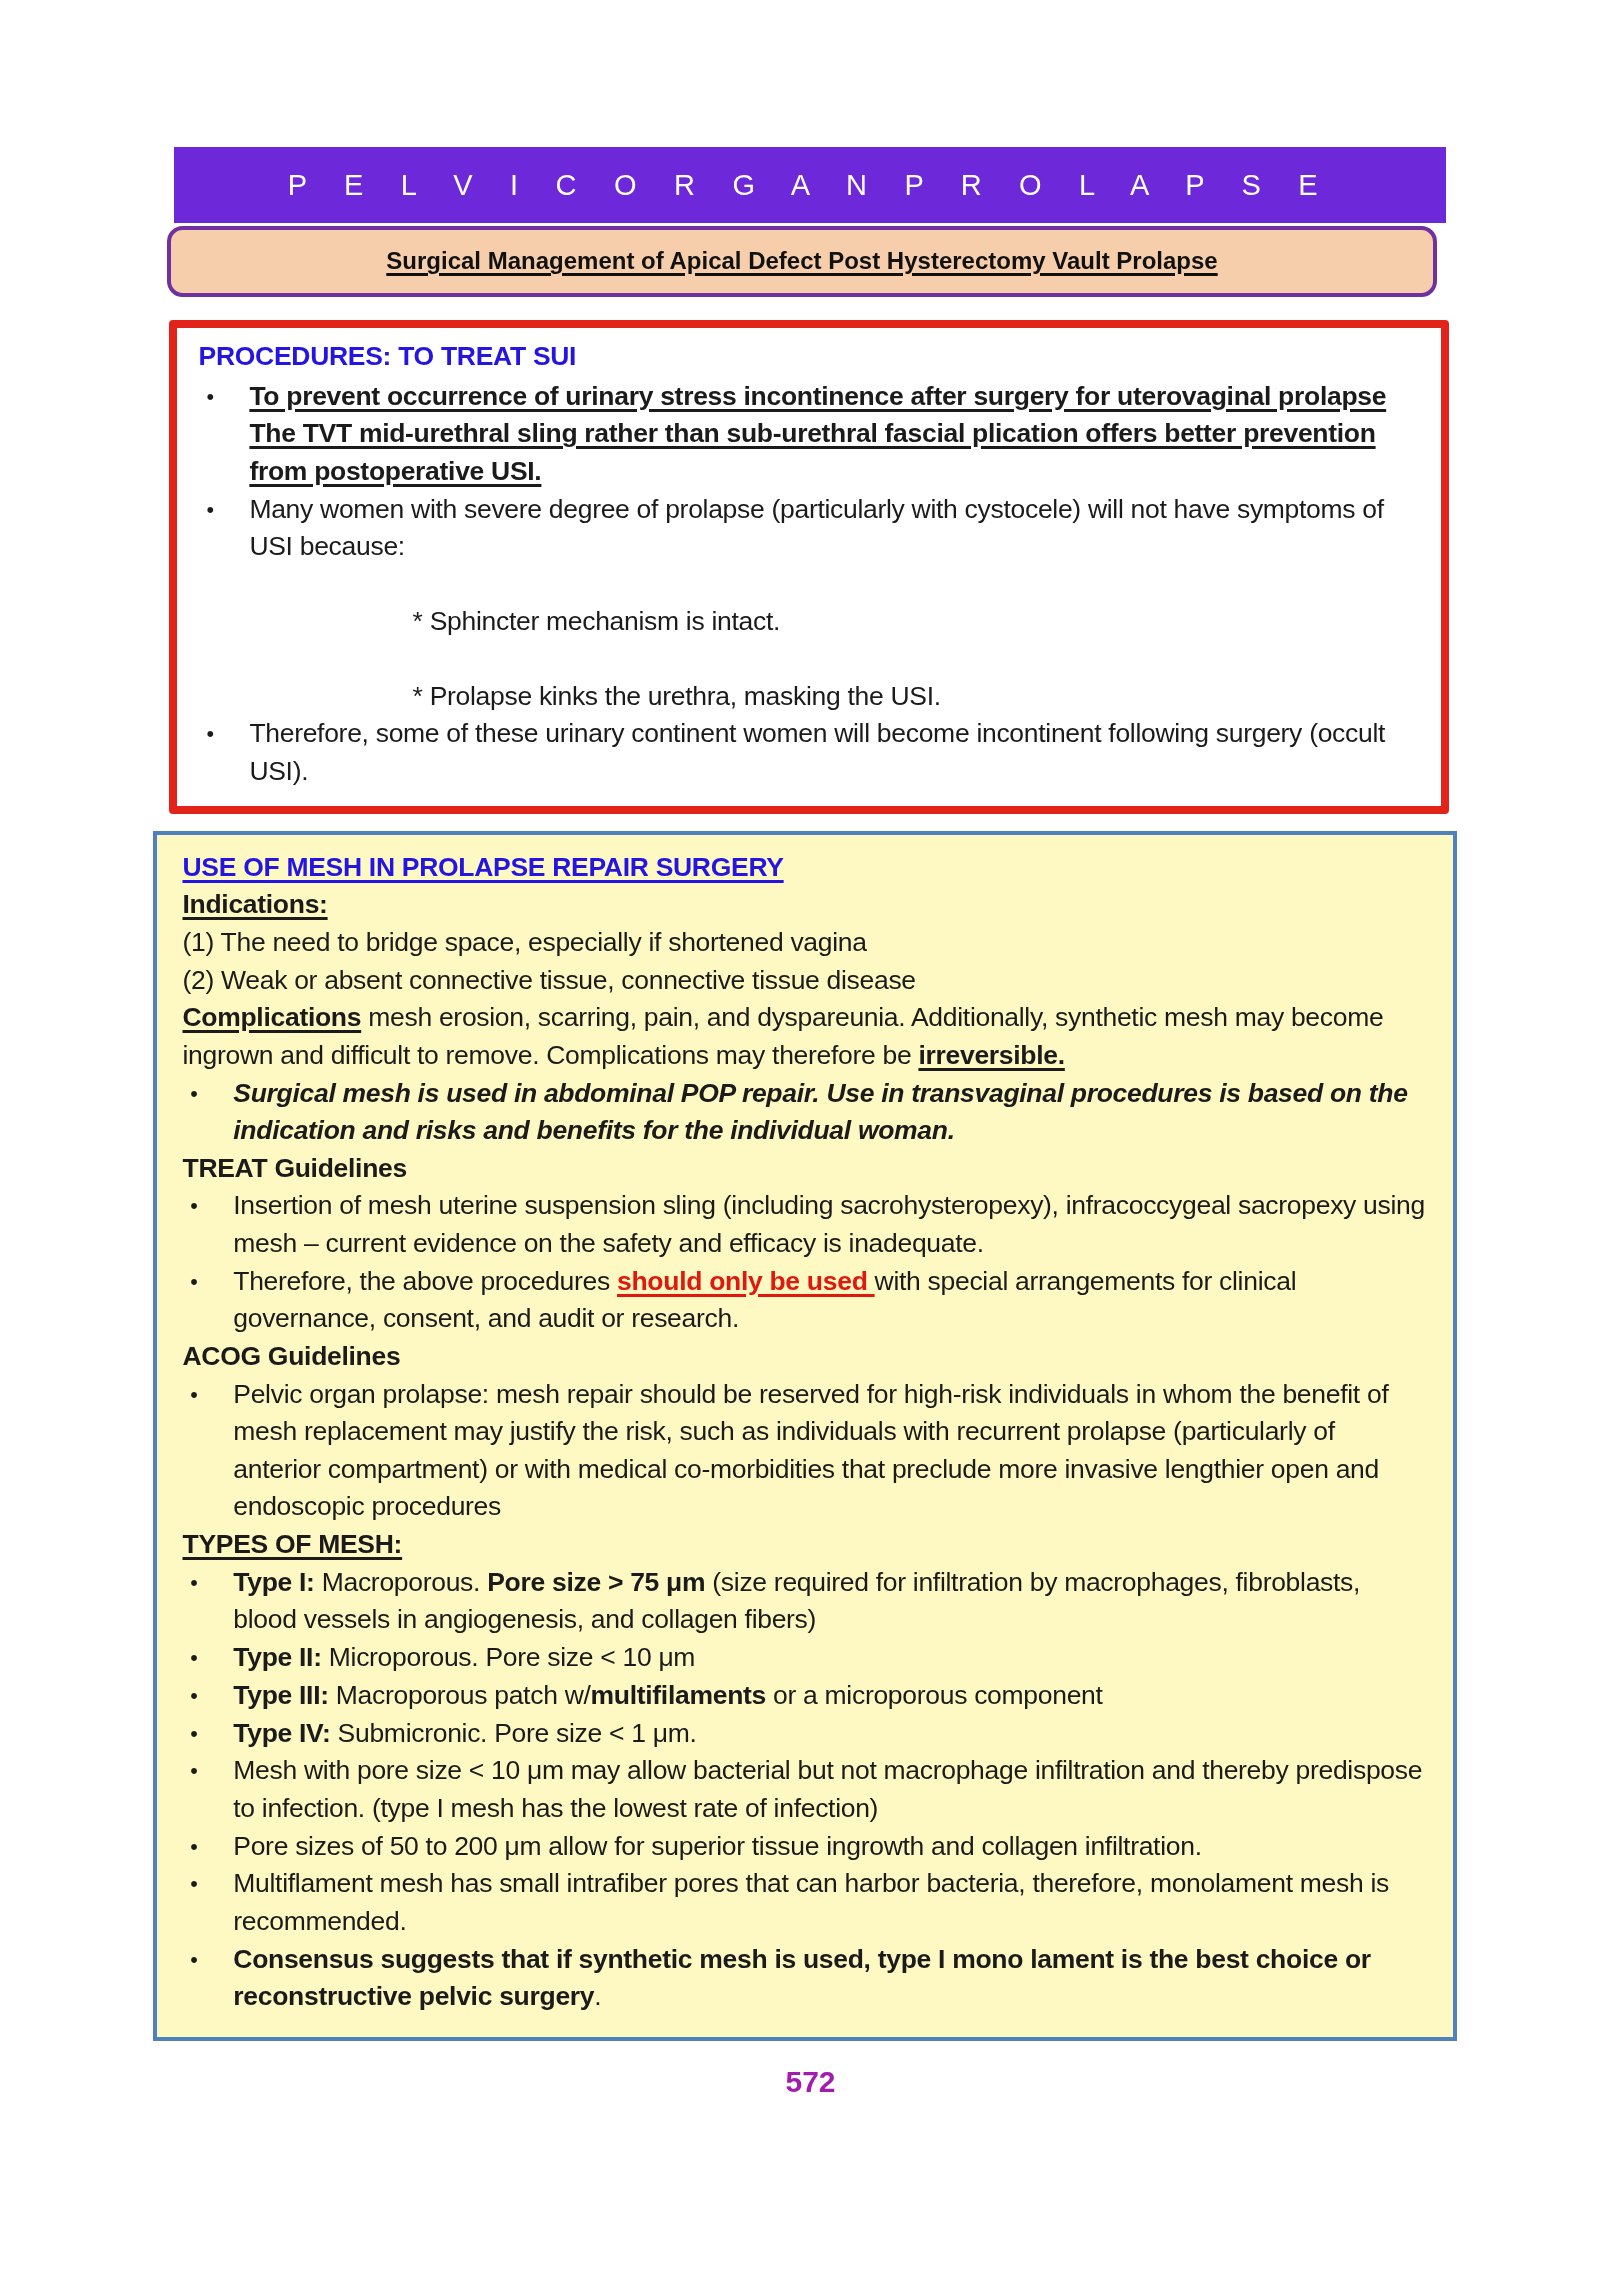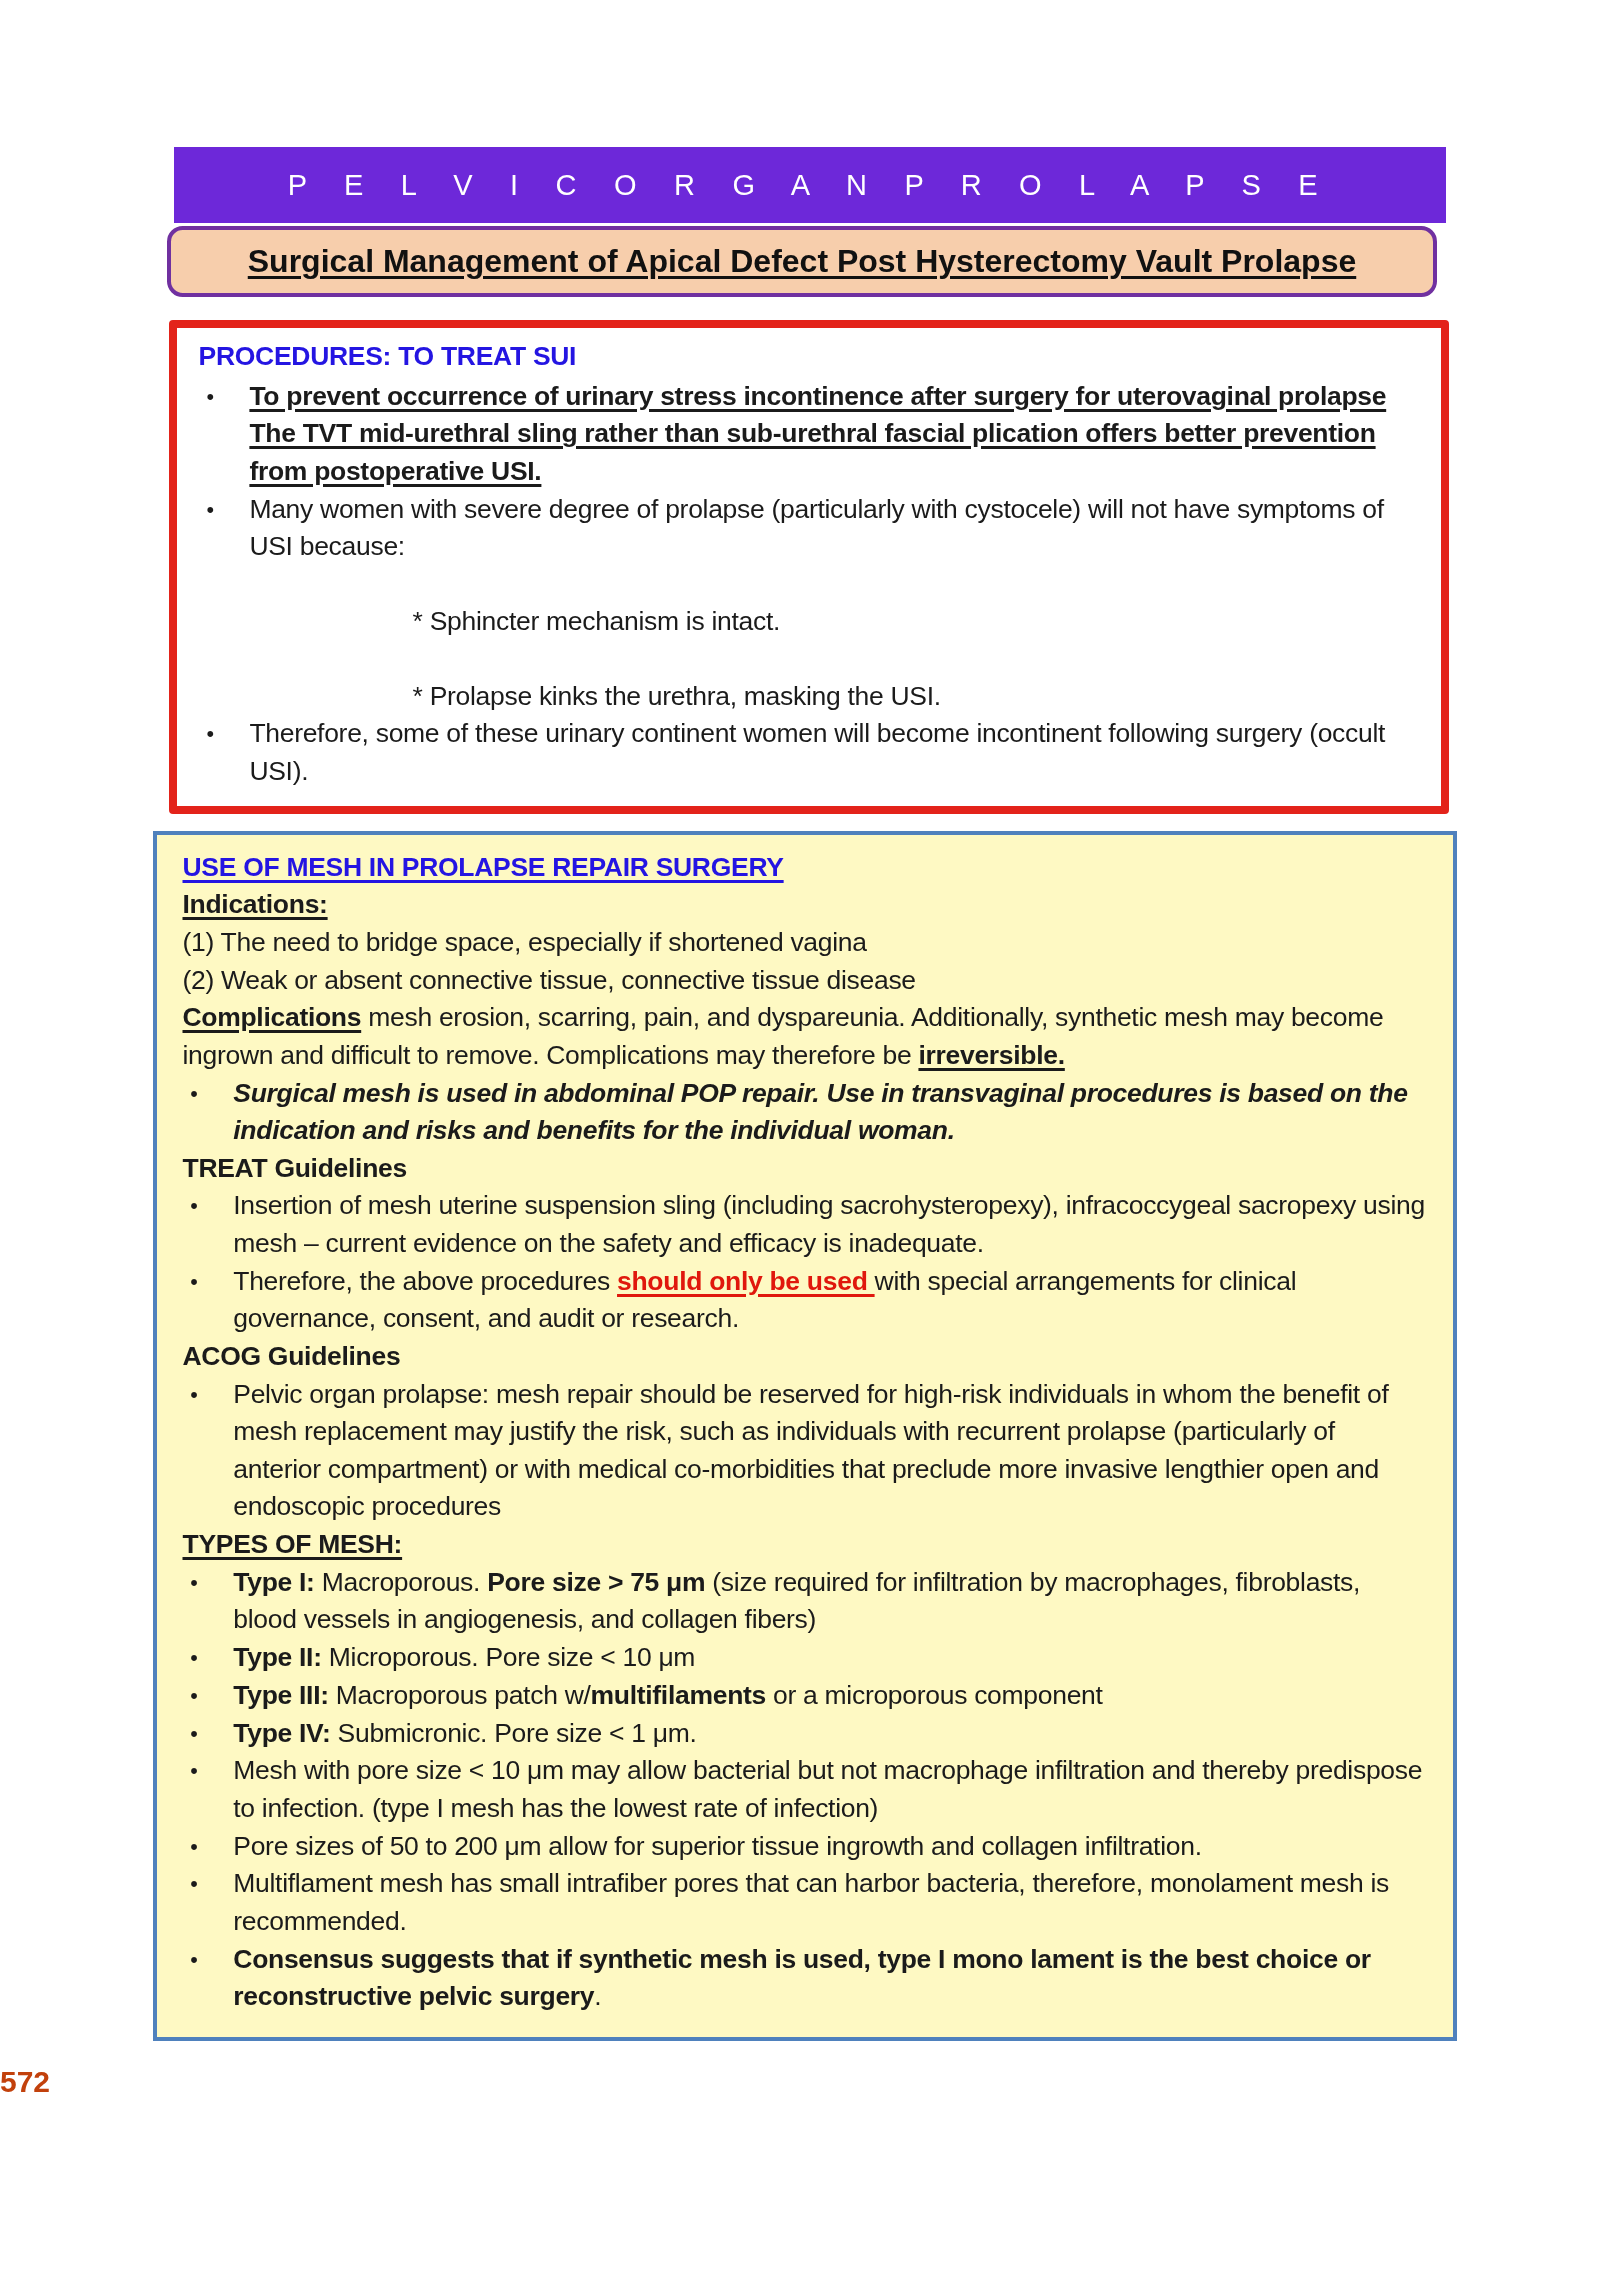--- a/index.html
+++ b/index.html
@@ -24,21 +24,21 @@
   }
 
   
   .subtitle-box{
     margin-left:167px;width:1270px;margin-top:2.9px;
     background:#F7CEAC;border:4.9px solid #7030A0;border-radius:15.7px;
     box-sizing:border-box;height:71px;
     display:flex;align-items:center;justify-content:center;
   }
   .subtitle-text{
-    font-size:32px;font-weight:700;color:#111;
+    font-size:24px;font-weight:700;color:#111;
     text-decoration:underline;text-decoration-thickness:2.5px;text-underline-offset:3.9px;text-align:right;
   }
 
   
   .red-box{
     margin-left:169px;width:1280px;margin-top:23.5px;
     border:8.8px solid #E3231A;border-radius:4px;
     box-sizing:border-box;
     padding:9.8px 21.6px 15.7px 21.6px;
     background:#fff;
@@ -71,22 +71,22 @@
   .seg.i{font-style:italic;}
   .seg.u{
     text-decoration:underline;
     text-decoration-thickness:2.5px;
     text-underline-offset:3.9px;
   }
   .seg.red{color:#E0180D;text-align:right;}
 
   
   .page-number{
-    margin-top:23.5px;text-align:left;
-    font-size:30px;font-weight:700;color:#c2410c;
+    margin-top:23.5px;text-align:center;
+    font-size:30px;font-weight:700;color:#a21caf;
   }
 </style>
 </head>
 <body>
 
 <div class="page">
 
   <div class="header-bar">
     <div class="header-title">P E L V I C   O R G A N   P R O L A P S E</div>
   </div>

